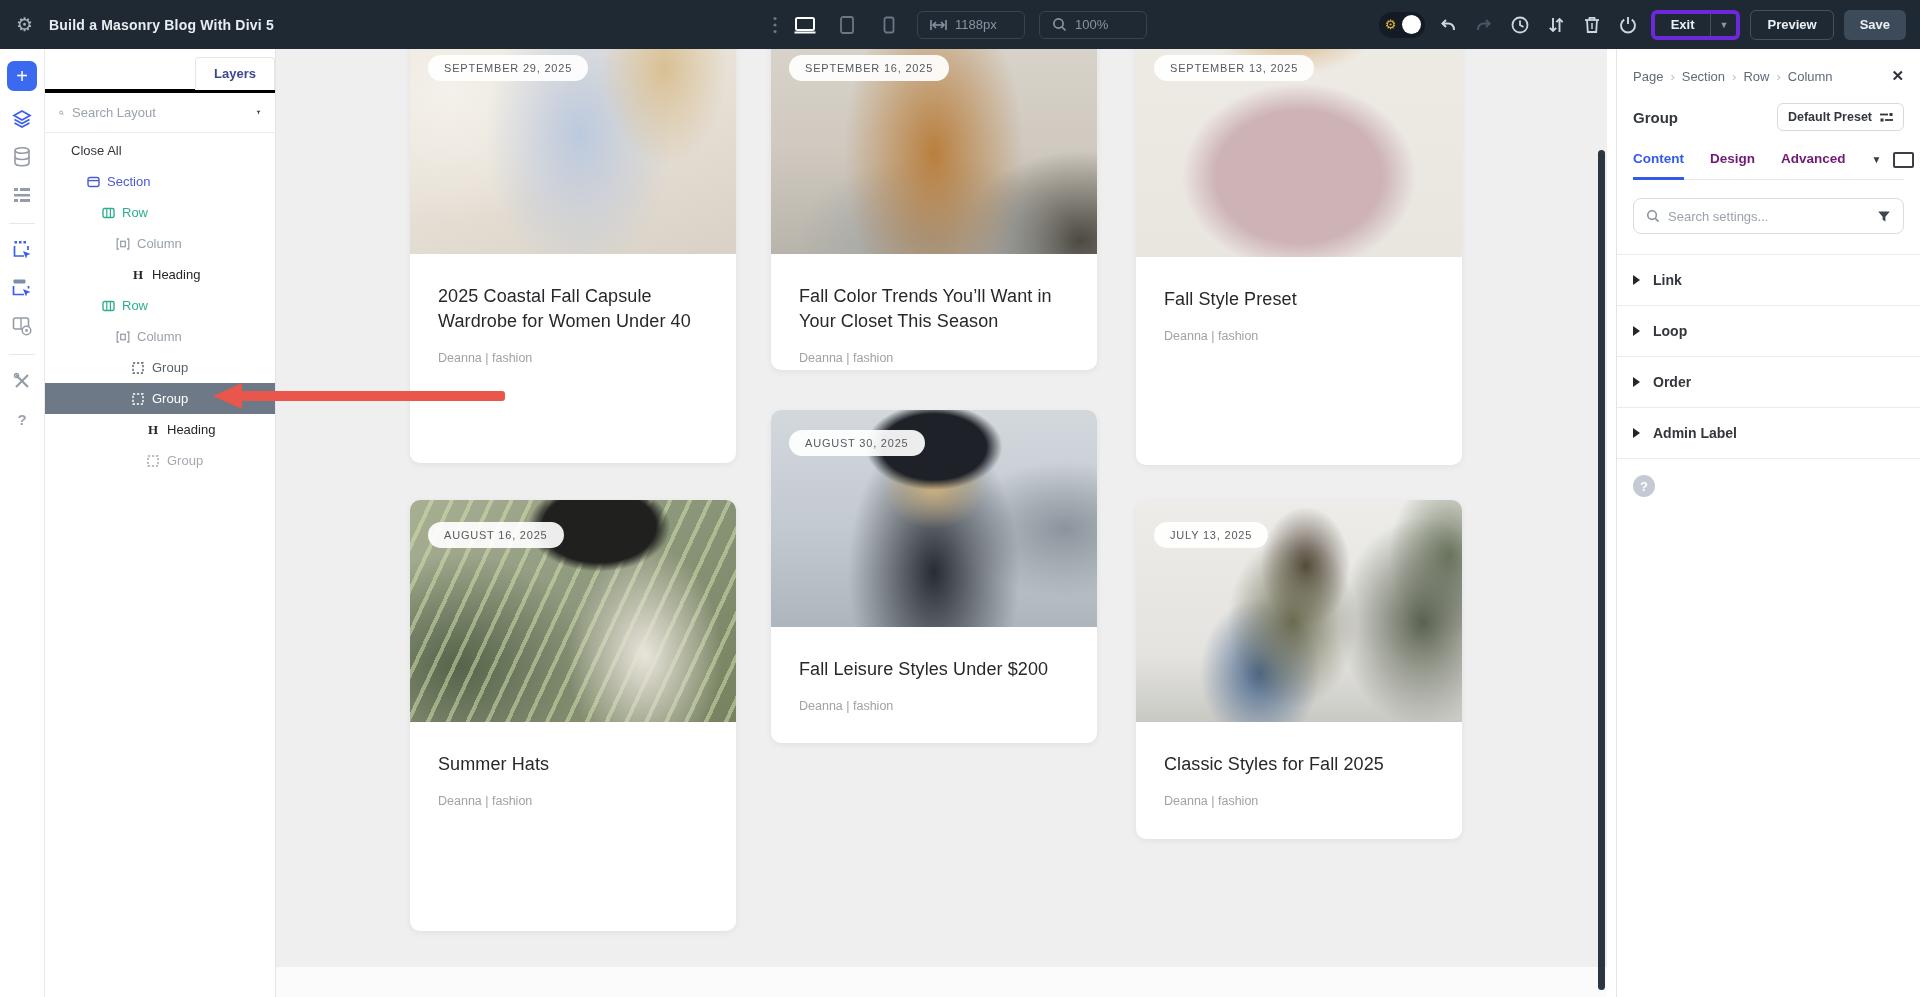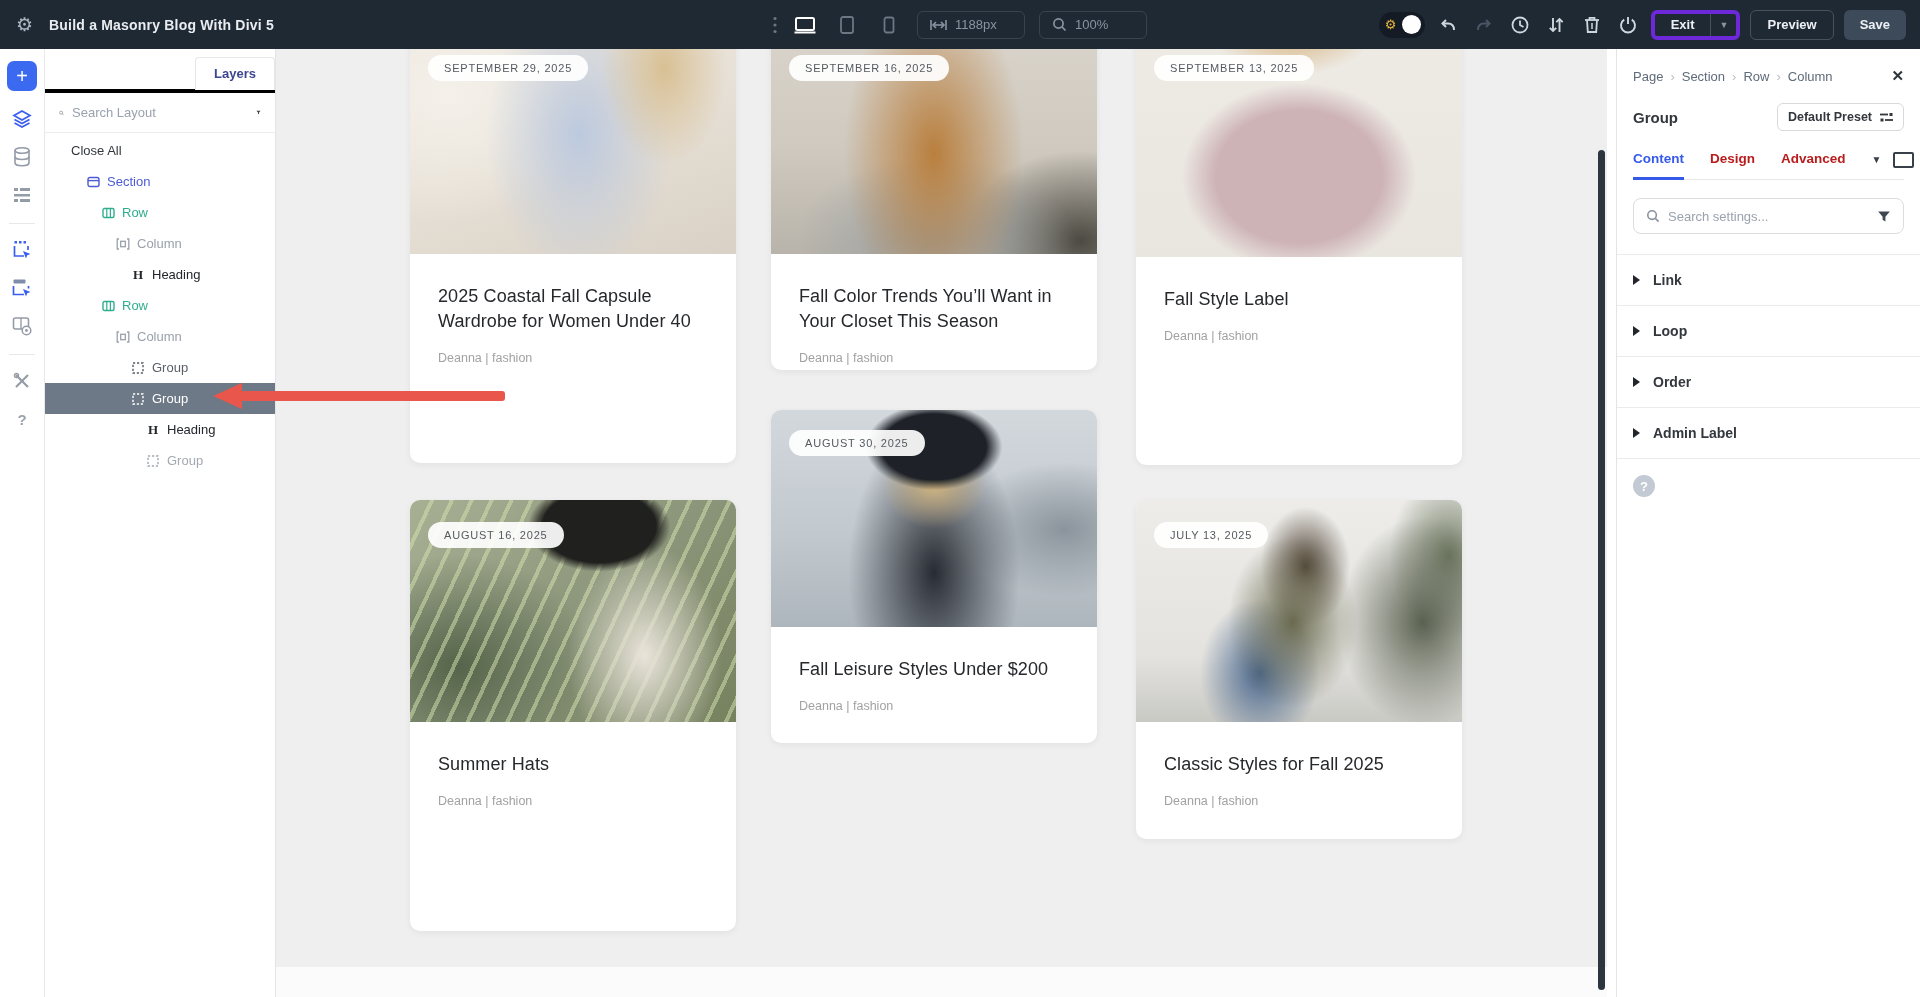--- a/index.html
+++ b/index.html
@@ -106,21 +106,21 @@
   
   .rpanel { position:absolute; left:1616px; right:0; top:49px; bottom:0; background:#fff; border-left:1px solid #e4e4e7; z-index:30; }
   .rp-head { padding:18px 16px 0; }
   .rp-crumbs { display:flex; align-items:center; font-size:13px; color:#5f6b7a; gap:7px; }
   .rp-crumbs .sep { color:#b9c0c8; font-size:13px; }
   .rp-close { margin-left:auto; color:#2e333a; font-size:15px; font-weight:600; cursor:default; }
   .rp-titlerow { display:flex; align-items:center; margin-top:18px; }
   .rp-title { font-size:15px; font-weight:700; color:#33373d; }
   .preset-btn { margin-left:auto; display:flex; align-items:center; gap:8px; border:1px solid #d9d9dc; border-radius:6px; height:28px; padding:0 10px; font-size:12.5px; font-weight:600; color:#33373d; background:#fff; }
   .rp-tabs { display:flex; align-items:center; gap:26px; margin-top:20px; border-bottom:1px solid #e8e8ea; padding:0 0 0 0; }
-  .rp-tab { font-size:13.5px; font-weight:600; color:#b91c1c; padding-bottom:11px; border-bottom:3px solid transparent; margin-bottom:-1px; }
+  .rp-tab { font-size:13.5px; font-weight:600; color:#701a75; padding-bottom:11px; border-bottom:3px solid transparent; margin-bottom:-1px; }
   .rp-tab.active { color:#3559e8; border-bottom-color:#3559e8; }
   .rp-tabs-right { margin-left:auto; display:flex; align-items:center; gap:12px; padding-bottom:11px; }
   .caret-down { color:#394049; font-size:10px; }
   .monitor { width:21px; height:16px; border:2px solid #394049; border-radius:2px; }
   .rp-searchwrap { padding:18px 16px 20px; }
   .rp-search { display:flex; align-items:center; gap:8px; border:1px solid #dcdcdf; border-radius:8px; height:36px; padding:0 12px; }
   .rp-search input { border:none; outline:none; flex:1; font-size:13px; color:#444; font-family:"Liberation Sans",sans-serif; }
   .rp-search input::placeholder { color:#9aa2ad; }
   .acc { border-top:1px solid #ebebee; }
   .acc-row { height:51px; display:flex; align-items:center; gap:13px; padding:0 16px; border-bottom:1px solid #ebebee; }
@@ -430,21 +430,21 @@
     <div class="card-body">
       <div class="card-title">Fall Color Trends You’ll Want in Your Closet This Season</div>
       <div class="card-meta">Deanna | fashion</div>
     </div>
   </div>
       <div class="card" style="left: 860px; top: -60px; width: 326px; height: 476px;">
     <div class="card-img ph2" style="height: 268px;">
       <span class="badge" style="top: 66px;">SEPTEMBER 13, 2025</span>
     </div>
     <div class="card-body">
-      <div class="card-title">Fall Style Label</div>
+      <div class="card-title">Fall Style Preset</div>
       <div class="card-meta">Deanna | fashion</div>
     </div>
   </div>
       <div class="card" style="left: 134px; top: 451px; width: 326px; height: 431px;">
     <div class="card-img ph3" style="height: 222px;">
       <span class="badge" style="top: 22px;">AUGUST 16, 2025</span>
     </div>
     <div class="card-body">
       <div class="card-title">Summer Hats</div>
       <div class="card-meta">Deanna | fashion</div>

